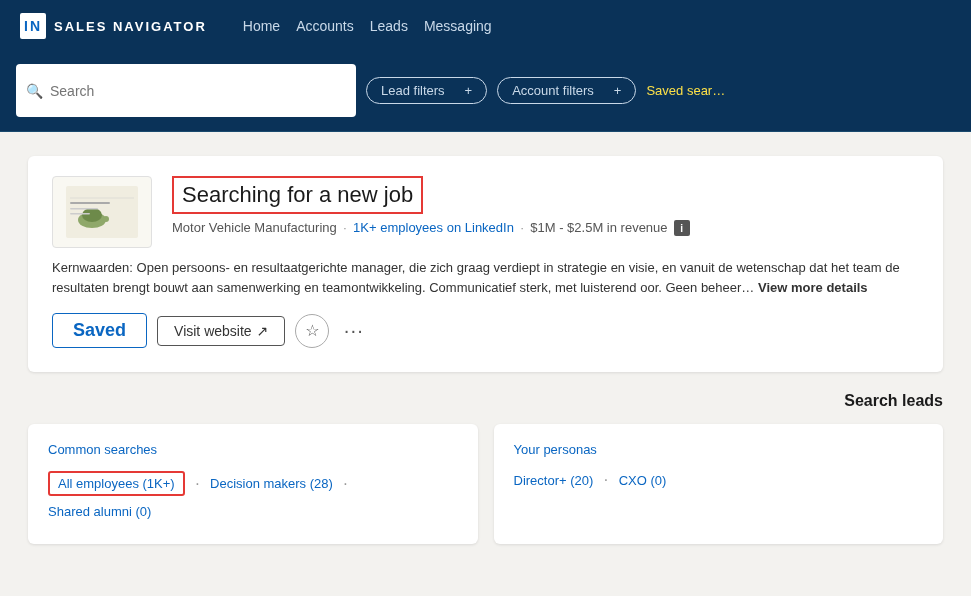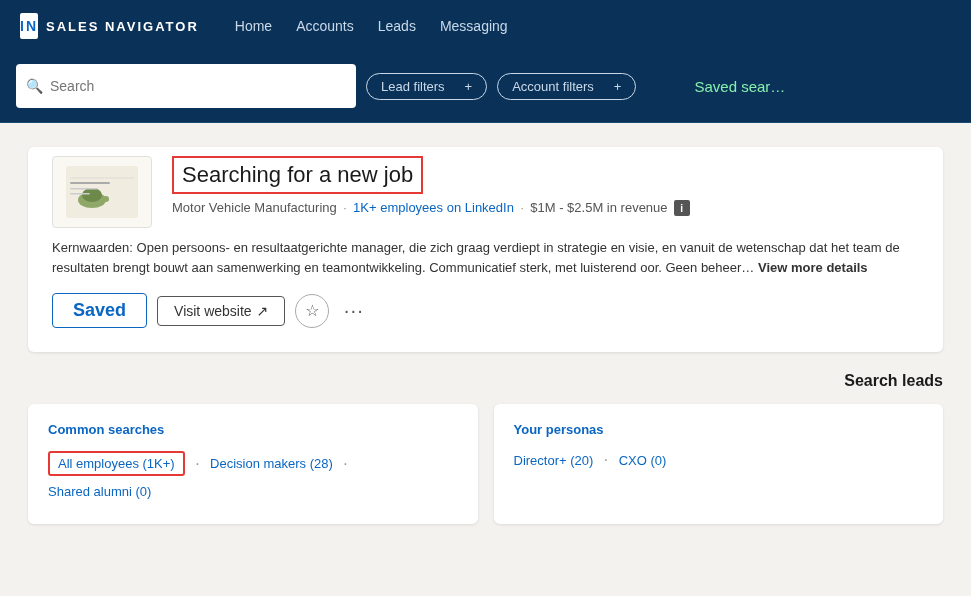--- a/index.html
+++ b/index.html
@@ -22,30 +22,30 @@
       font-size: 13px;
       font-weight: 700;
       letter-spacing: 2px;
       text-transform: uppercase;
     }
     .nav-logo-box {
       background: white;
       color: #0a66c2;
       font-weight: 900;
       font-size: 14px;
-      width: 18px;
+      width: 26px;
       height: 26px;
       display: flex;
       align-items: center;
       justify-content: center;
       border-radius: 2px;
     }
     .nav-links {
       display: flex;
-      gap: 24px;
+      gap: 16px;
       margin-left: 12px;
     }
     .nav-link {
       color: #c8d8e8;
       font-size: 14px;
       cursor: pointer;
       text-decoration: none;
     }
 
     
@@ -57,21 +57,21 @@
       gap: 10px;
       border-bottom: 1px solid #1a4a6e;
     }
     .search-input-container {
       flex: 1;
       max-width: 340px;
       position: relative;
     }
     .search-input {
       width: 100%;
-      height: 44px;
+      height: 53px;
       border-radius: 4px;
       border: none;
       padding: 0 12px 0 34px;
       font-size: 14px;
       background: white;
       color: #333;
       outline: none;
     }
     .search-icon-inner {
       position: absolute;
@@ -88,39 +88,38 @@
       border-radius: 20px;
       padding: 5px 14px;
       font-size: 13px;
       cursor: pointer;
       display: flex;
       align-items: center;
       gap: 20px;
       white-space: nowrap;
     }
     .saved-search-btn {
-      color: #86efac;
-      font-size: 15px;
+      color: #fde047;
+      font-size: 13px;
       cursor: pointer;
       white-space: nowrap;
-      margin-left: 48px;
     }
 
     
     .main-content {
       padding: 24px 28px;
       background: #f3f2ef;
       min-height: 500px;
     }
 
     
     .account-card {
       background: white;
       border-radius: 6px;
-      padding: 9px 24px 24px;
+      padding: 20px 24px 24px;
       box-shadow: 0 1px 3px rgba(0,0,0,0.1);
       margin-bottom: 20px;
     }
     .account-card-header {
       display: flex;
       align-items: flex-start;
       gap: 20px;
       margin-bottom: 10px;
     }
     .company-logo {
@@ -257,21 +256,21 @@
       background: white;
       border-radius: 6px;
       padding: 18px 20px;
       box-shadow: 0 1px 3px rgba(0,0,0,0.1);
       flex: 1;
       min-height: 120px;
     }
     .leads-card-title {
       font-size: 13px;
       color: #0a66c2;
-      font-weight: 700;
+      font-weight: 400;
       margin-bottom: 14px;
     }
     .leads-links {
       display: flex;
       align-items: center;
       gap: 10px;
       flex-wrap: wrap;
       margin-bottom: 8px;
     }
     .leads-link {

